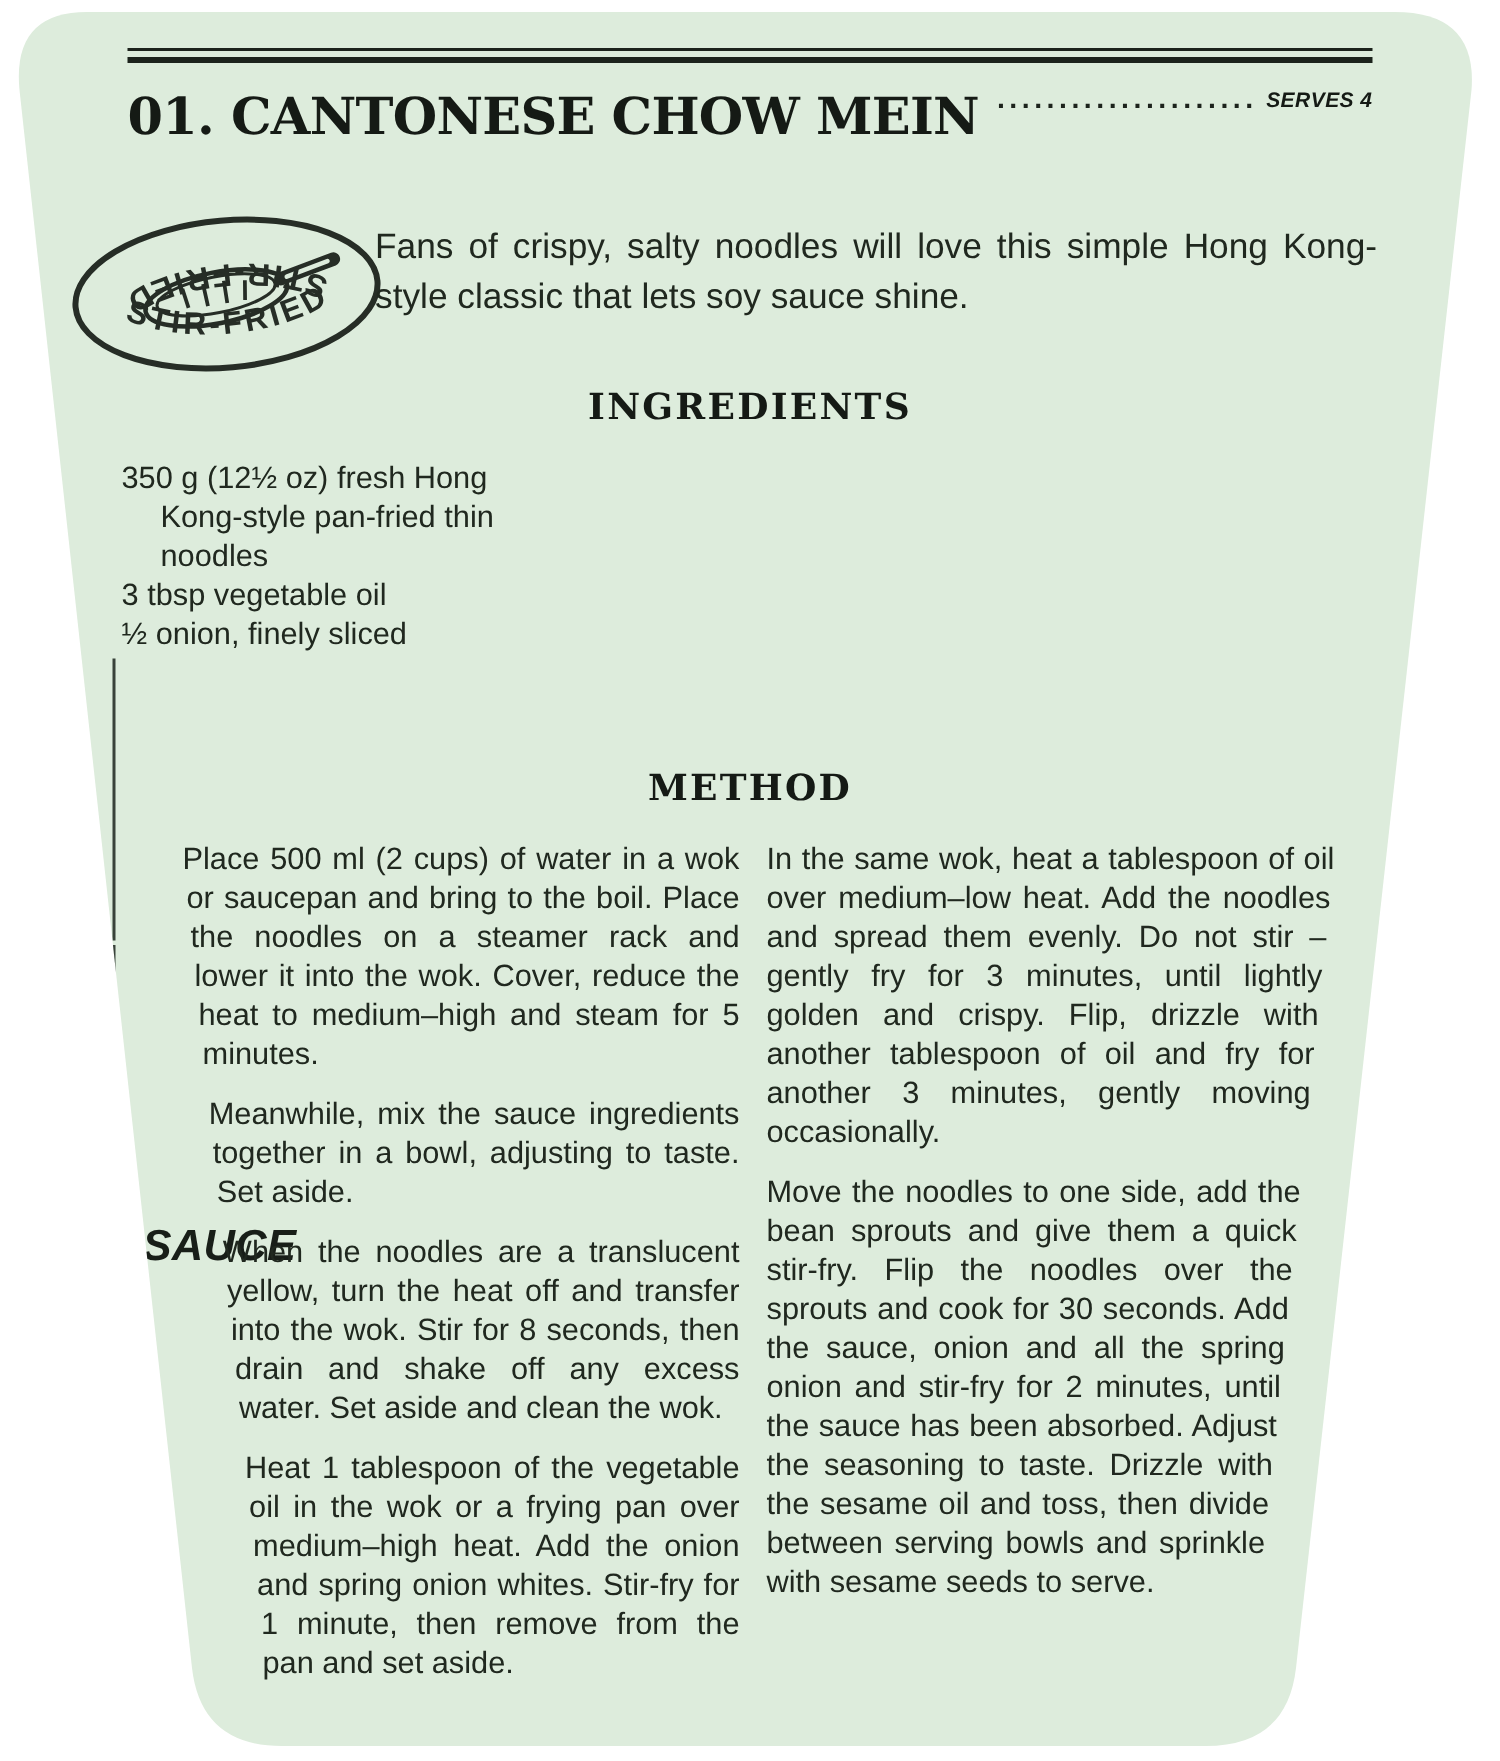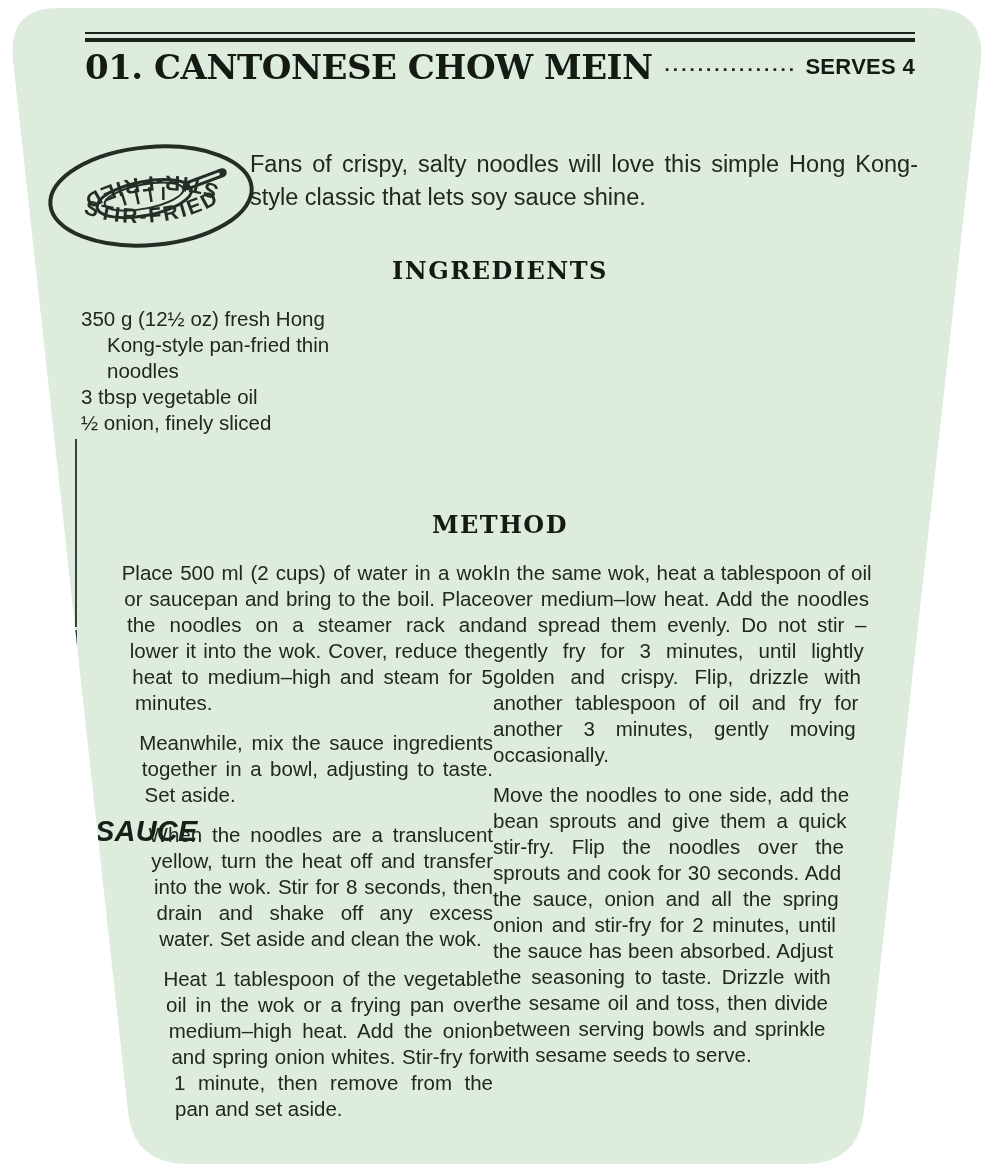--- a/index.html
+++ b/index.html
@@ -9,31 +9,31 @@
     -webkit-font-smoothing:antialiased;
   }
   .page{
     position:absolute;left:0;top:0;width:1000px;height:1174px;
     background:#ddecdc;
     clip-path: path('M 58 8 L 930 8 Q 985 8 981 60 L 864 1112 Q 858 1164 804 1164 L 188 1164 Q 134 1164 128 1112 L 13 60 Q 8 8 58 8 Z');
   }
   
   .header{position:absolute;left:85px;top:32px;width:830px;}
   .double-rule{height:4px;border-top:2px solid #1c231c;border-bottom:4px solid #1c231c;}
-  .title-row{display:flex;align-items:center;margin-top:5px;}
+  .title-row{display:flex;align-items:flex-start;margin-top:16px;}
   .title{
     font-family:"DejaVu Serif", serif;font-weight:bold;font-size:34px;
     color:#151a15;letter-spacing:-0.5px;white-space:nowrap;
   }
   .dots{
     flex:1;overflow:hidden;white-space:nowrap;font-weight:bold;
     font-size:19px;letter-spacing:3px;margin:0 8px 0 12px;color:#1c231c;
     transform:translateY(-2px);
   }
-  .serves{font-size:22px;font-weight:bold;color:#151a15;white-space:nowrap;letter-spacing:0.3px;}
+  .serves{font-size:14px;font-weight:bold;color:#151a15;white-space:nowrap;letter-spacing:0.3px;font-style:italic;}
   
   .stamp{position:absolute;left:44px;top:138px;width:214px;height:116px;transform:rotate(-5deg);}
   
   .intro{
     position:absolute;left:250px;top:124px;width:668px;
     font-size:23.5px;line-height:33px;text-align:justify;color:#20281f;
   }
   
   .sec-heading{
     position:absolute;left:0;width:1000px;text-align:center;
@@ -45,21 +45,21 @@
   
   .ing-wrap{position:absolute;left:75px;top:306px;width:862px;display:flex;flex-direction:column;}
   .ing-col{font-size:20.5px;line-height:26px;color:#20281f;}
   .ing-col1{width:280px;padding-left:6px;box-sizing:border-box;}
   .ing-col2{width:286px;padding-left:16px;box-sizing:border-box;}
   .ing-col3{flex:1;padding-left:20px;box-sizing:border-box;}
   .ing-divider{width:2px;background:#39423a;height:188px;margin-top:3px;}
   .ing-item{padding-left:26px;text-indent:-26px;}
   .sauce-heading{font-weight:bold;font-style:italic;font-size:29px;letter-spacing:0.2px;color:#181e18;}
   
-  .method-wrap{position:absolute;left:105px;top:560px;width:792px;display:flex;}
+  .method-wrap{position:absolute;left:105px;top:560px;width:792px;display:flex;gap:18px;}
   .m-col{font-size:20.5px;line-height:26px;text-align:justify;color:#20281f;}
   .m-col-left{width:388px;}
   .m-col-right{width:386px;}
   .m-col-left::before{
     content:"";float:left;width:70px;height:545px;
     shape-outside:polygon(14px 0, 100% 100%, 0 100%, 0 0);
   }
   .m-col-right::before{
     content:"";float:right;width:60px;height:545px;
     shape-outside:polygon(92% 0, 100% 0, 100% 100%, 0 100%);

